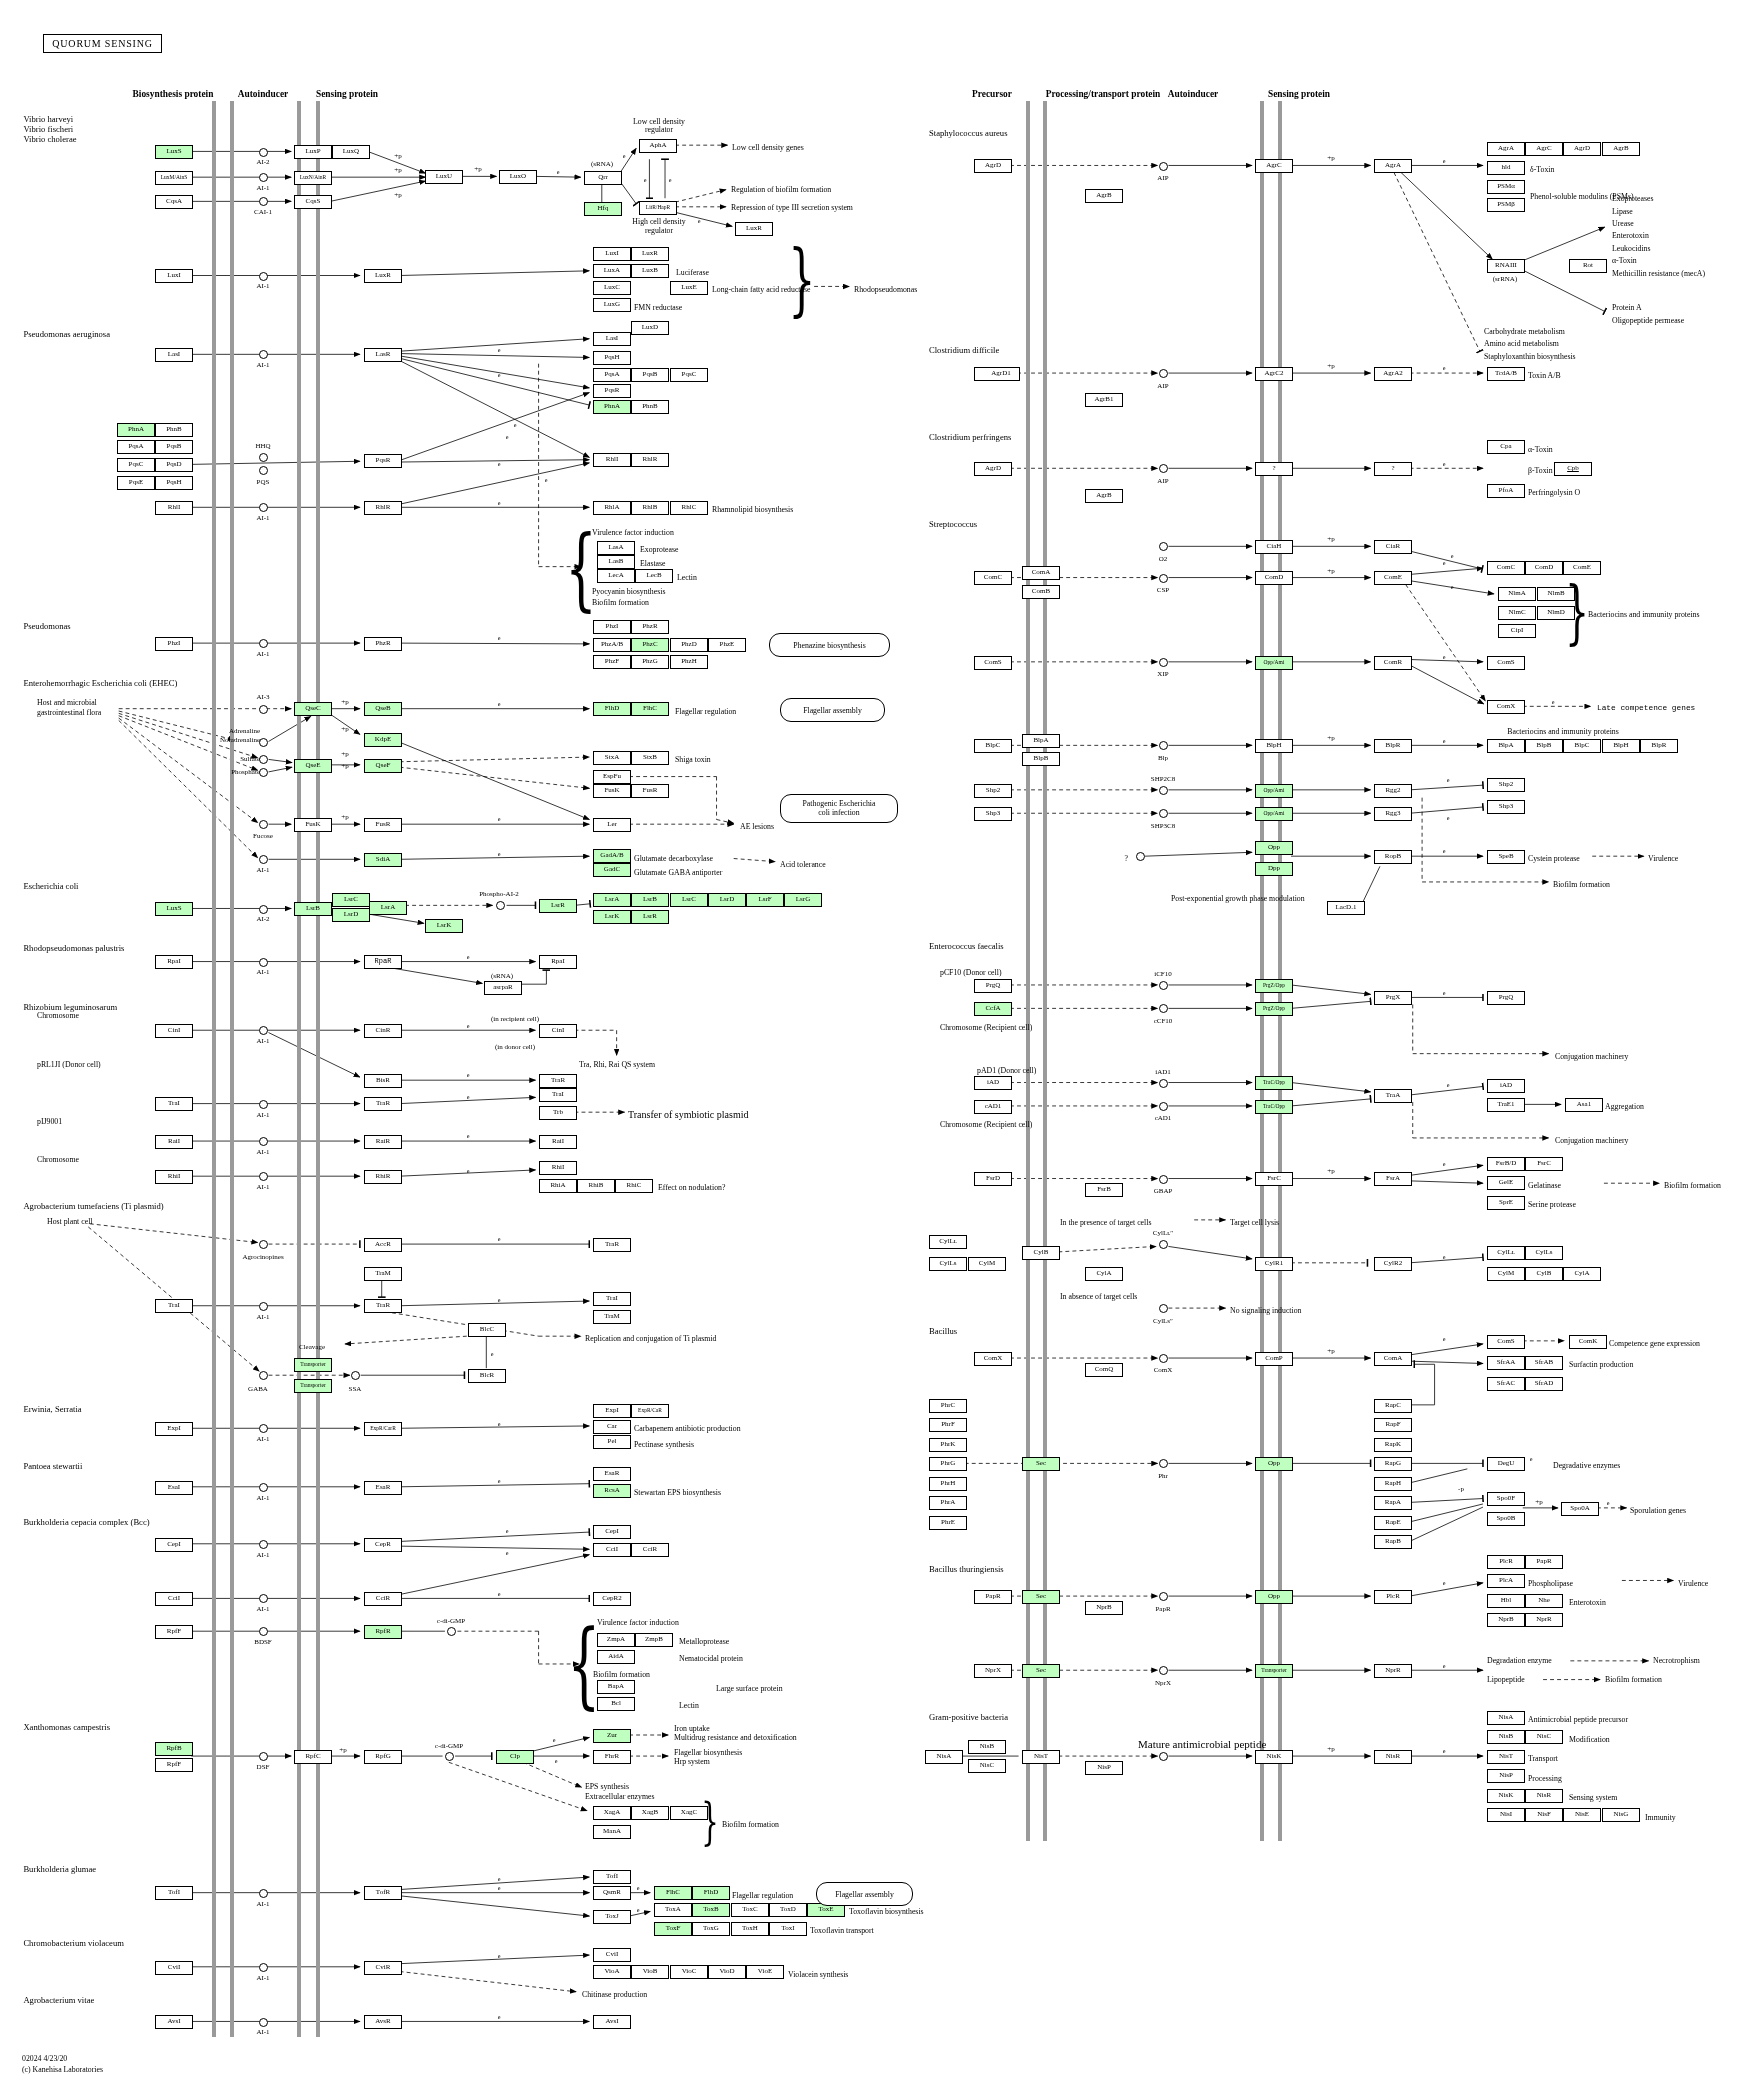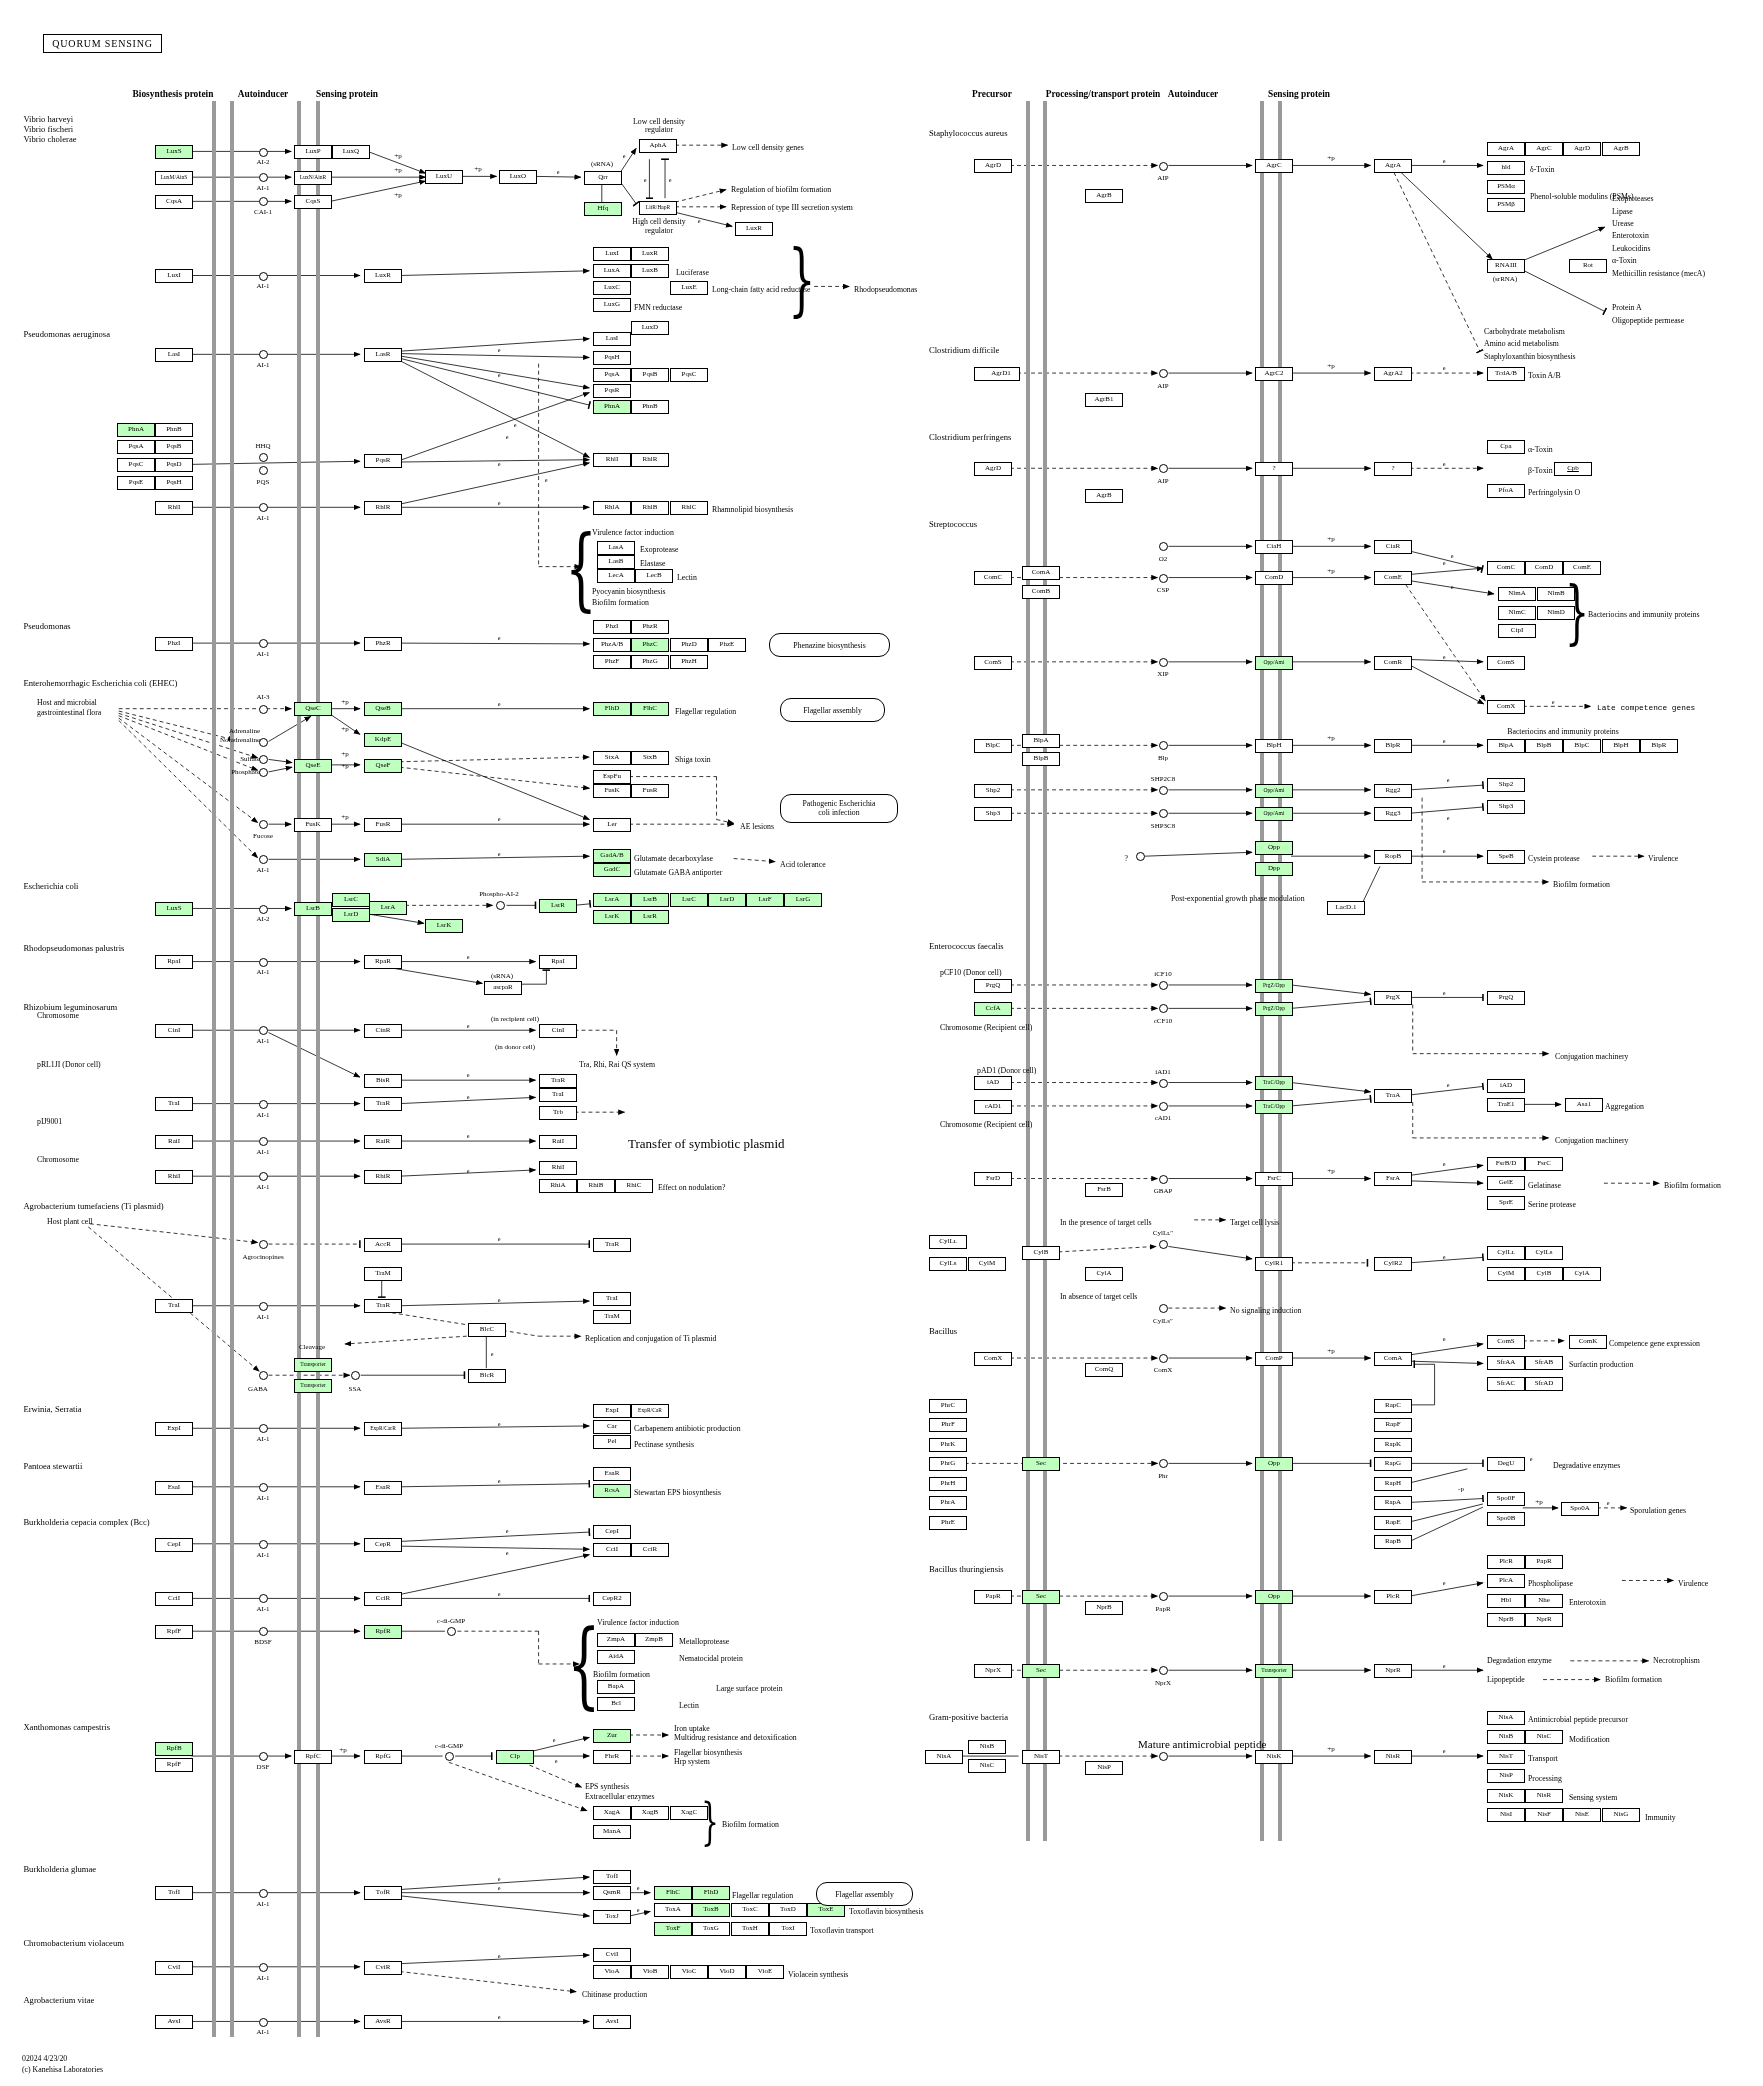--- a/index.html
+++ b/index.html
@@ -389,21 +389,21 @@
     <div class="box g" style="left: 539px; top: 899px; width: 36px;">LsrR</div>
     <div class="box g" style="left: 593px; top: 893px; width: 36px;">LsrA</div>
     <div class="box g" style="left: 631px; top: 893px; width: 36px;">LsrB</div>
     <div class="box g" style="left: 670px; top: 893px; width: 36px;">LsrC</div>
     <div class="box g" style="left: 708px; top: 893px; width: 36px;">LsrD</div>
     <div class="box g" style="left: 746px; top: 893px; width: 36px;">LsrF</div>
     <div class="box g" style="left: 784px; top: 893px; width: 36px;">LsrG</div>
     <div class="box g" style="left: 593px; top: 910px; width: 36px;">LsrK</div>
     <div class="box g" style="left: 631px; top: 910px; width: 36px;">LsrR</div>
     <div class="box" style="left: 155px; top: 955px; width: 36px;">RpaI</div>
-    <div class="box" style="left: 364px; top: 955px; width: 36px;">RpaR</div>
+    <div class="box" style="left: 364px; top: 955px; width: 36px; font-family: Liberation Mono, monospace;">RpaR</div>
     <div class="box" style="left: 539px; top: 955px; width: 36px;">RpaI</div>
     <div class="box" style="left: 484px; top: 981px; width: 36px;">asrpaR</div>
     <div class="box" style="left: 155px; top: 1024px; width: 36px;">CinI</div>
     <div class="box" style="left: 364px; top: 1024px; width: 36px;">CinR</div>
     <div class="box" style="left: 539px; top: 1024px; width: 36px;">CinI</div>
     <div class="box" style="left: 364px; top: 1074px; width: 36px;">BisR</div>
     <div class="box" style="left: 539px; top: 1074px; width: 36px;">TraR</div>
     <div class="box" style="left: 155px; top: 1097px; width: 36px;">TraI</div>
     <div class="box" style="left: 364px; top: 1097px; width: 36px;">TraR</div>
     <div class="box" style="left: 539px; top: 1088px; width: 36px;">TraI</div>
@@ -863,21 +863,21 @@
     <div class="lbl" style="left: 677px; top: 578px; font-size: 7.8px;">Lectin</div>
     <div class="lbl" style="left: 592px; top: 592px; font-size: 7.8px;">Pyocyanin biosynthesis</div>
     <div class="lbl" style="left: 592px; top: 603px; font-size: 7.8px;">Biofilm formation</div>
     <div class="lbl" style="left: 675px; top: 712px; font-size: 7.8px;">Flagellar regulation</div>
     <div class="lbl" style="left: 675px; top: 760px; font-size: 7.8px;">Shiga toxin</div>
     <div class="lbl" style="left: 740px; top: 827px; font-size: 7.8px;">AE lesions</div>
     <div class="lbl" style="left: 634px; top: 859px; font-size: 7.8px;">Glutamate decarboxylase</div>
     <div class="lbl" style="left: 634px; top: 873px; font-size: 7.8px;">Glutamate GABA antiporter</div>
     <div class="lbl" style="left: 780px; top: 865px; font-size: 7.8px;">Acid tolerance</div>
     <div class="lbl m" style="left: 617px; top: 1065px; font-size: 7.8px;">Tra, Rhi, Rai QS system</div>
-    <div class="lbl" style="left: 628px; top: 1115px; font-size: 13px; margin-top: 28px;">Transfer of symbiotic plasmid</div>
+    <div class="lbl" style="left: 628px; top: 1115px; font-size: 10px;">Transfer of symbiotic plasmid</div>
     <div class="lbl" style="left: 658px; top: 1188px; font-size: 7.8px;">Effect on nodulation?</div>
     <div class="lbl" style="left: 585px; top: 1339px; font-size: 7.8px;">Replication and conjugation of Ti plasmid</div>
     <div class="lbl" style="left: 634px; top: 1429px; font-size: 7.8px;">Carbapenem antibiotic production</div>
     <div class="lbl" style="left: 634px; top: 1445px; font-size: 7.8px;">Pectinase synthesis</div>
     <div class="lbl" style="left: 634px; top: 1493px; font-size: 7.8px;">Stewartan EPS biosynthesis</div>
     <div class="lbl" style="left: 597px; top: 1623px; font-size: 7.8px;">Virulence factor induction</div>
     <div class="lbl" style="left: 679px; top: 1642px; font-size: 7.8px;">Metalloprotease</div>
     <div class="lbl" style="left: 679px; top: 1659px; font-size: 7.8px;">Nematocidal protein</div>
     <div class="lbl" style="left: 593px; top: 1675px; font-size: 7.8px;">Biofilm formation</div>
     <div class="lbl" style="left: 679px; top: 1689px; font-size: 7.8px; margin-left: 37px;">Large surface protein</div>

